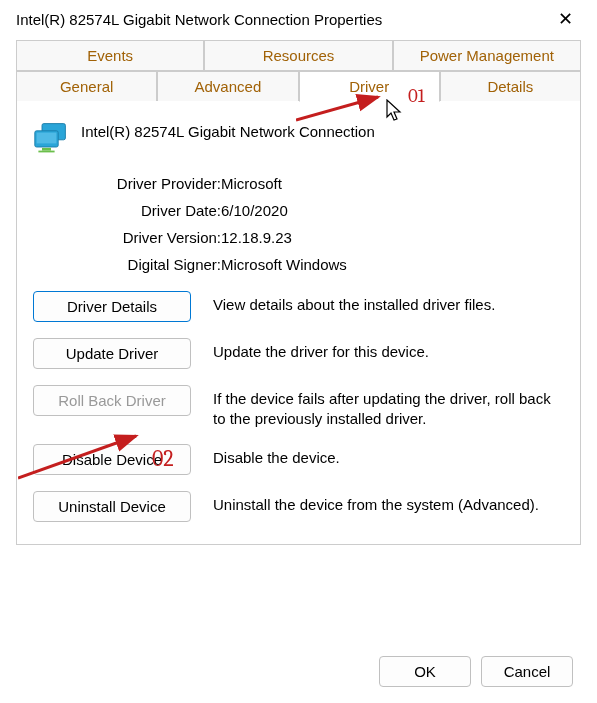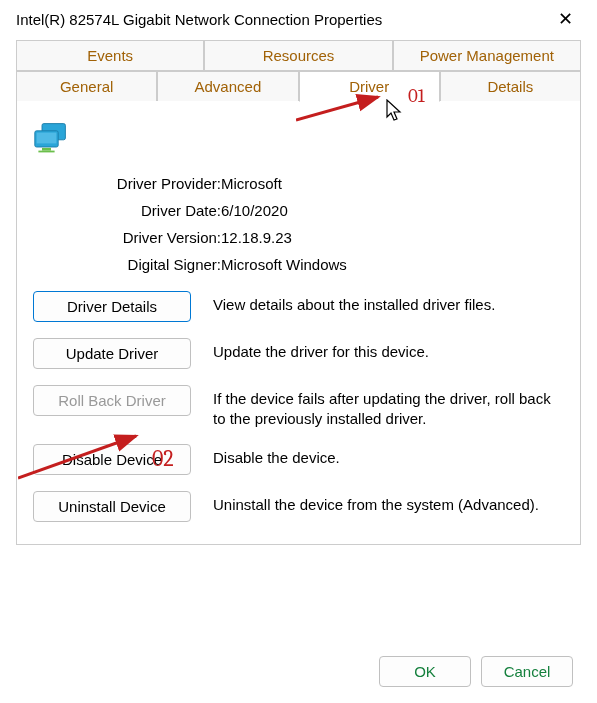--- a/index.html
+++ b/index.html
@@ -132,21 +132,21 @@
       display: flex;
       gap: 10px;
     }
     .footer button {
       width: 92px;
       padding: 6px 8px;
       background: #fdfdfd;
       border: 1px solid #c0c0c0;
       border-radius: 4px;
       cursor: pointer;
-      color: #15803d;
+      color: #000000;
     }
     
     .annotation {
       position: absolute;
       color: #c41e1e;
       font-family: "Cambria", serif;
       font-size: 16px;
       pointer-events: none;
       z-index: 100;
     }
@@ -185,20 +185,21 @@
   <div class="tab-content">
 
     <div class="device-header">
       <svg class="device-icon" viewBox="0 0 40 32">
         <rect x="10" y="0" width="26" height="18" rx="2" fill="#2aa5d8" stroke="#1a7ca8" stroke-width="1"></rect>
         <rect x="2" y="8" width="26" height="18" rx="2" fill="#2aa5d8" stroke="#1a7ca8" stroke-width="1"></rect>
         <rect x="4" y="10" width="22" height="12" fill="#4fbae6"></rect>
         <rect x="10" y="27" width="10" height="3" fill="#6bbf4b"></rect>
         <rect x="6" y="30" width="18" height="2" fill="#6bbf4b"></rect>
       </svg>
+      <span class="device-name">Intel(R) 82574L Gigabit Network Connection</span>
     </div>
 
     <div class="info-grid">
       <div class="info-row">
         <span class="info-label">Driver Provider:</span>
         <span class="info-value">Microsoft</span>
       </div>
       <div class="info-row">
         <span class="info-label">Driver Date:</span>
         <span class="info-value">6/10/2020</span>

